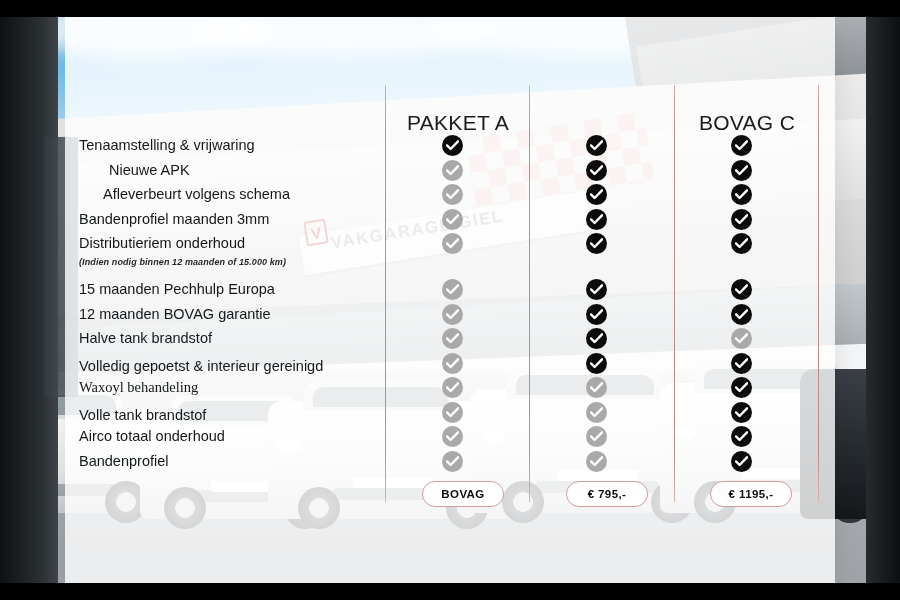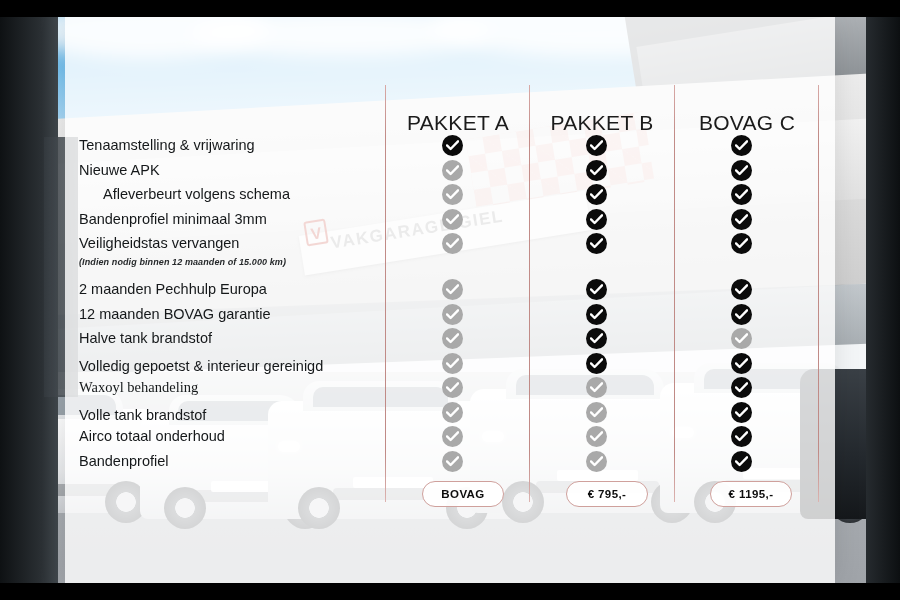--- a/index.html
+++ b/index.html
@@ -213,41 +213,40 @@
 
   <div class="card"></div>
 
   <div class="table">
     <div class="divider d1"></div>
     <div class="divider d2"></div>
     <div class="divider d3"></div>
     <div class="divider d4"></div>
 
     <div class="colhead h1">PAKKET A</div>
-    <div class="colhead h2">PAKKET B</div>
     <div class="colhead h3">BOVAG C</div>
 
     <div id="rows">
         <div class="feat" style="top: 137px;">Tenaamstelling &amp; vrijwaring</div>
         <div class="chk on" style="left: 442px; top: 135px;">
           <svg viewBox="0 0 13 11">
             <path d="M1 5.4 L4.6 9 L12 1.3" fill="none" stroke="#fff" stroke-width="2.4" stroke-linecap="round" stroke-linejoin="round"></path>
           </svg>
         </div>
         <div class="chk on" style="left: 586px; top: 135px;">
           <svg viewBox="0 0 13 11">
             <path d="M1 5.4 L4.6 9 L12 1.3" fill="none" stroke="#fff" stroke-width="2.4" stroke-linecap="round" stroke-linejoin="round"></path>
           </svg>
         </div>
         <div class="chk on" style="left: 731px; top: 135px;">
           <svg viewBox="0 0 13 11">
             <path d="M1 5.4 L4.6 9 L12 1.3" fill="none" stroke="#fff" stroke-width="2.4" stroke-linecap="round" stroke-linejoin="round"></path>
           </svg>
         </div>
-        <div class="feat" style="top: 161.5px;">Nieuwe APK</div>
+        <div class="feat" style="top: 161.5px; padding-left: 30px;">Nieuwe APK</div>
         <div class="chk off" style="left: 442px; top: 159.5px;">
           <svg viewBox="0 0 13 11">
             <path d="M1 5.4 L4.6 9 L12 1.3" fill="none" stroke="#fff" stroke-width="2.4" stroke-linecap="round" stroke-linejoin="round"></path>
           </svg>
         </div>
         <div class="chk on" style="left: 586px; top: 159.5px;">
           <svg viewBox="0 0 13 11">
             <path d="M1 5.4 L4.6 9 L12 1.3" fill="none" stroke="#fff" stroke-width="2.4" stroke-linecap="round" stroke-linejoin="round"></path>
           </svg>
         </div>
@@ -265,54 +264,54 @@
         <div class="chk on" style="left: 586px; top: 184px;">
           <svg viewBox="0 0 13 11">
             <path d="M1 5.4 L4.6 9 L12 1.3" fill="none" stroke="#fff" stroke-width="2.4" stroke-linecap="round" stroke-linejoin="round"></path>
           </svg>
         </div>
         <div class="chk on" style="left: 731px; top: 184px;">
           <svg viewBox="0 0 13 11">
             <path d="M1 5.4 L4.6 9 L12 1.3" fill="none" stroke="#fff" stroke-width="2.4" stroke-linecap="round" stroke-linejoin="round"></path>
           </svg>
         </div>
-        <div class="feat" style="top: 210.5px;">Bandenprofiel minimaal 3mm</div>
+        <div class="feat" style="top: 210.5px;">Bandenprofiel maanden 3mm</div>
         <div class="chk off" style="left: 442px; top: 208.5px;">
           <svg viewBox="0 0 13 11">
             <path d="M1 5.4 L4.6 9 L12 1.3" fill="none" stroke="#fff" stroke-width="2.4" stroke-linecap="round" stroke-linejoin="round"></path>
           </svg>
         </div>
         <div class="chk on" style="left: 586px; top: 208.5px;">
           <svg viewBox="0 0 13 11">
             <path d="M1 5.4 L4.6 9 L12 1.3" fill="none" stroke="#fff" stroke-width="2.4" stroke-linecap="round" stroke-linejoin="round"></path>
           </svg>
         </div>
         <div class="chk on" style="left: 731px; top: 208.5px;">
           <svg viewBox="0 0 13 11">
             <path d="M1 5.4 L4.6 9 L12 1.3" fill="none" stroke="#fff" stroke-width="2.4" stroke-linecap="round" stroke-linejoin="round"></path>
           </svg>
         </div>
-        <div class="feat" style="top: 235px;">Veiligheidstas vervangen</div>
+        <div class="feat" style="top: 235px;">Distributieriem onderhoud</div>
         <div class="chk off" style="left: 442px; top: 233px;">
           <svg viewBox="0 0 13 11">
             <path d="M1 5.4 L4.6 9 L12 1.3" fill="none" stroke="#fff" stroke-width="2.4" stroke-linecap="round" stroke-linejoin="round"></path>
           </svg>
         </div>
         <div class="chk on" style="left: 586px; top: 233px;">
           <svg viewBox="0 0 13 11">
             <path d="M1 5.4 L4.6 9 L12 1.3" fill="none" stroke="#fff" stroke-width="2.4" stroke-linecap="round" stroke-linejoin="round"></path>
           </svg>
         </div>
         <div class="chk on" style="left: 731px; top: 233px;">
           <svg viewBox="0 0 13 11">
             <path d="M1 5.4 L4.6 9 L12 1.3" fill="none" stroke="#fff" stroke-width="2.4" stroke-linecap="round" stroke-linejoin="round"></path>
           </svg>
         </div>
         <div class="note" style="top: 256.5px;">(Indien nodig binnen 12 maanden of 15.000 km)</div>
-        <div class="feat" style="top: 281px;">2 maanden Pechhulp Europa</div>
+        <div class="feat" style="top: 281px;">15 maanden Pechhulp Europa</div>
         <div class="chk off" style="left: 442px; top: 279px;">
           <svg viewBox="0 0 13 11">
             <path d="M1 5.4 L4.6 9 L12 1.3" fill="none" stroke="#fff" stroke-width="2.4" stroke-linecap="round" stroke-linejoin="round"></path>
           </svg>
         </div>
         <div class="chk on" style="left: 586px; top: 279px;">
           <svg viewBox="0 0 13 11">
             <path d="M1 5.4 L4.6 9 L12 1.3" fill="none" stroke="#fff" stroke-width="2.4" stroke-linecap="round" stroke-linejoin="round"></path>
           </svg>
         </div>

